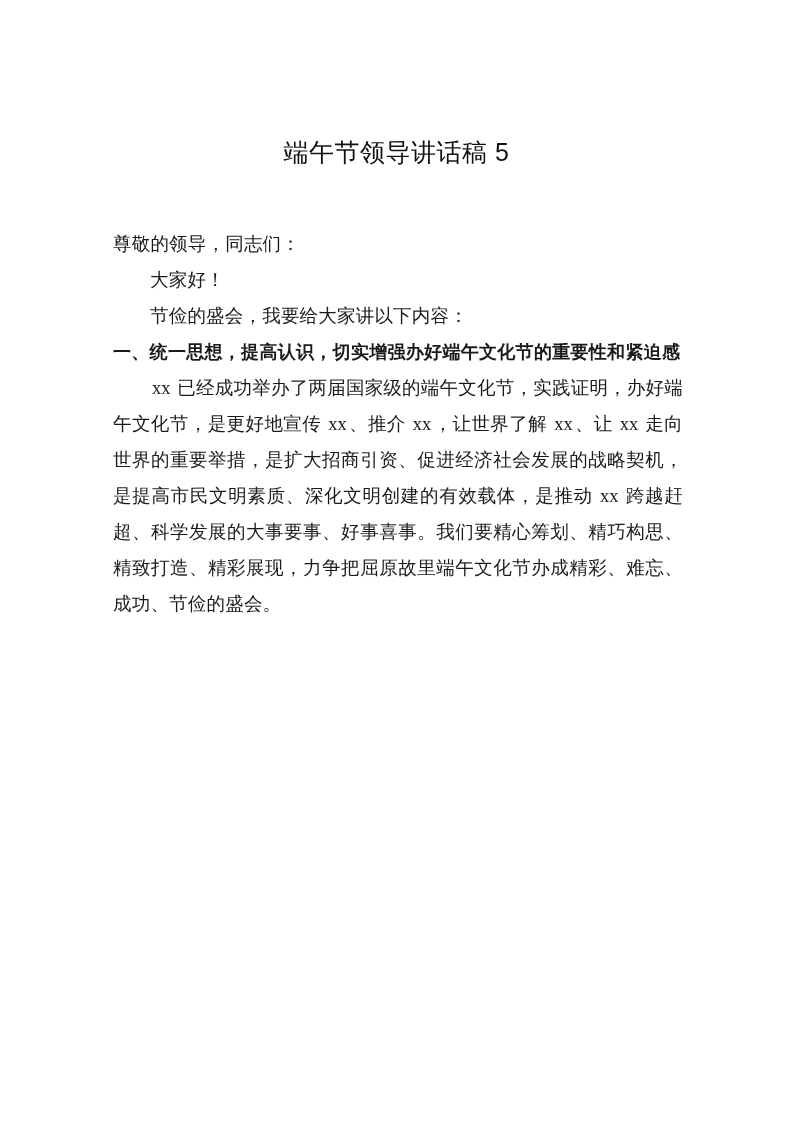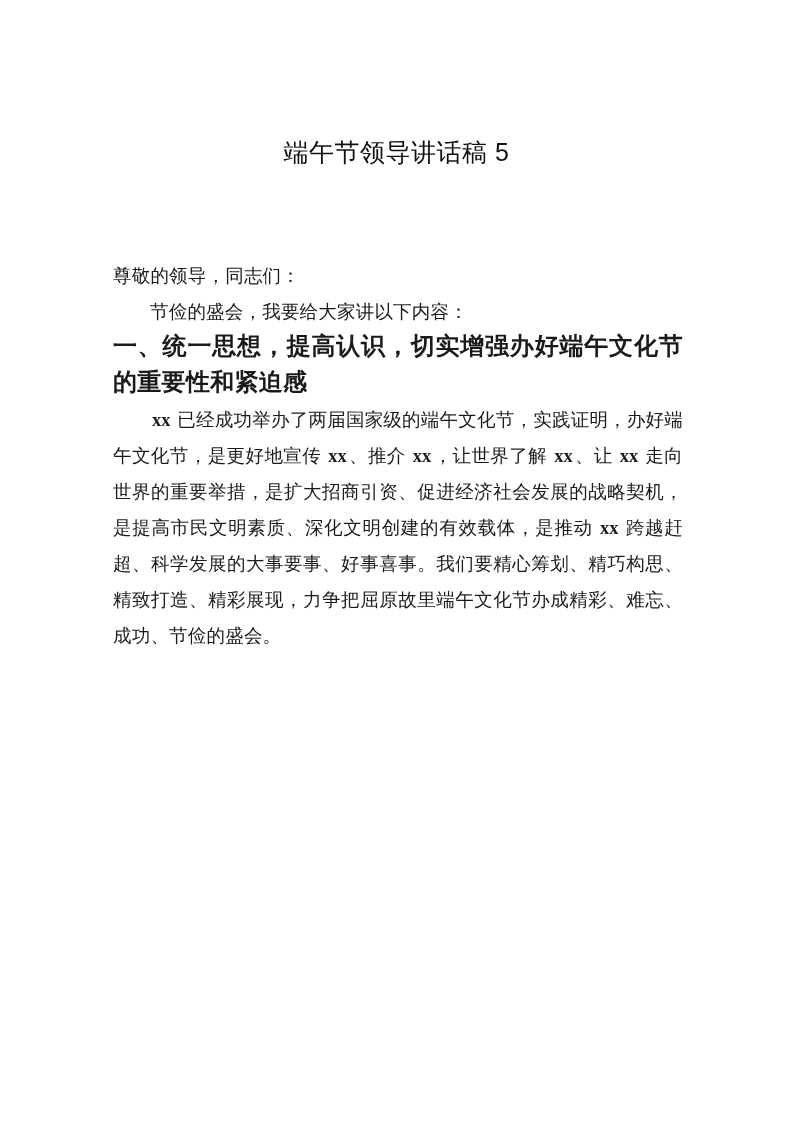--- a/index.html
+++ b/index.html
@@ -53,47 +53,47 @@
     letter-spacing: 0.2px;
     word-break: break-all;
   }
 
   .para.indent {
     text-indent: 2em;
   }
 
   .para.flush {
     text-indent: 0;
-    margin-top: 32px;
   }
 
   
   .para.heading {
-    font-family: Liberation Mono, monospace;
+    font-family: Liberation Sans, sans-serif;
     font-weight: bold;
-    font-size: 24px;
+    font-size: 18px;
     letter-spacing: 0.3px;
   }
 
   
   .xx {
     font-family: "Liberation Serif", "DejaVu Serif", serif;
-    font-weight: bold;
+    font-weight: normal;
     padding: 0 2px;
     letter-spacing: 0;
   }
 </style>
 </head>
 <body>
 
 <div class="page">
 
   <div class="doc-title">端午节领导讲话稿 5</div>
 
   <div class="body-block">
 
   <p class="para flush">尊敬的领导，同志们：</p>
+      <p class="para indent">大家好！</p>
       <p class="para indent">节俭的盛会，我要给大家讲以下内容：</p>
       <p class="para heading">一、统一思想，提高认识，切实增强办好端午文化节的重要性和紧迫感</p>
       <p class="para indent"><span class="xx">xx</span> 已经成功举办了两届国家级的端午文化节，实践证明，办好端午文化节，是更好地宣传 <span class="xx">xx</span>、推介 <span class="xx">xx</span>，让世界了解 <span class="xx">xx</span>、让 <span class="xx">xx</span> 走向世界的重要举措，是扩大招商引资、促进经济社会发展的战略契机，是提高市民文明素质、深化文明创建的有效载体，是推动 <span class="xx">xx</span> 跨越赶超、科学发展的大事要事、好事喜事。我们要精心筹划、精巧构思、精致打造、精彩展现，力争把屈原故里端午文化节办成精彩、难忘、成功、节俭的盛会。</p>
     </div>
 
 </div>
 
 </body></html>

